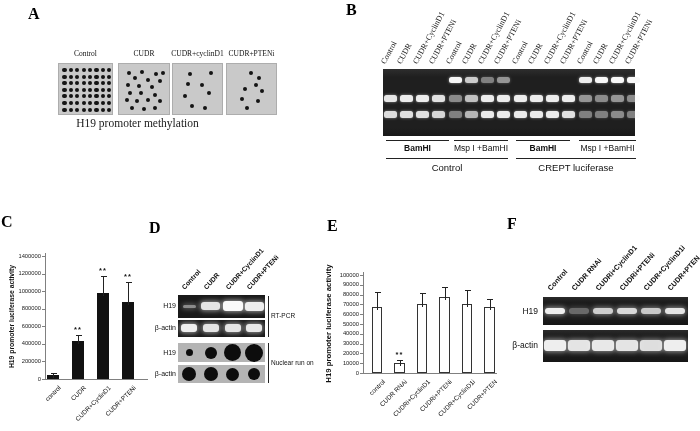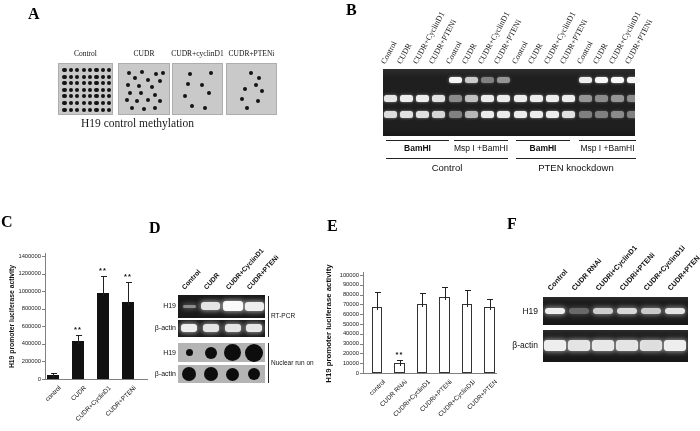--- a/index.html
+++ b/index.html
@@ -13,21 +13,21 @@
 <body>
 
 <div id="fig">
   <div class="pl" style="left:28px;top:5px;">A</div>
   <div class="pl" style="left:346px;top:1px;">B</div>
   <div class="pl" style="left:1px;top:213px;">C</div>
   <div class="pl" style="left:149px;top:219px;">D</div>
   <div class="pl" style="left:327px;top:217px;">E</div>
   <div class="pl" style="left:507px;top:215px;">F</div>
 
-  <div class="abs serif" style="left:70px;top:117px;width:135px;text-align:center;font-size:11.5px;color:#1a1a1a;">H19 control methylation</div>
+  <div class="abs serif" style="left:70px;top:117px;width:135px;text-align:center;font-size:11.5px;color:#1a1a1a;">H19 promoter methylation</div>
 <div class="serif" style="position: absolute; left: 52px; top: 49px; width: 67px; text-align: center; font-size: 7.5px; white-space: nowrap;">Control</div>
     <div style="position: absolute; left: 58px; top: 63px; width: 55px; height: 52px; background: rgb(201, 201, 201); border: 1px solid rgb(173, 173, 173); box-sizing: border-box;">
       <div style="position: absolute; left: 3.4px; top: 3.9px; width: 4.2px; height: 4.2px; border-radius: 50%; background: rgb(20, 20, 20);"></div>
       <div style="position: absolute; left: 9.8px; top: 3.9px; width: 4.2px; height: 4.2px; border-radius: 50%; background: rgb(20, 20, 20);"></div>
       <div style="position: absolute; left: 16.2px; top: 3.9px; width: 4.2px; height: 4.2px; border-radius: 50%; background: rgb(20, 20, 20);"></div>
       <div style="position: absolute; left: 22.6px; top: 3.9px; width: 4.2px; height: 4.2px; border-radius: 50%; background: rgb(20, 20, 20);"></div>
       <div style="position: absolute; left: 29px; top: 3.9px; width: 4.2px; height: 4.2px; border-radius: 50%; background: rgb(20, 20, 20);"></div>
       <div style="position: absolute; left: 35.4px; top: 3.9px; width: 4.2px; height: 4.2px; border-radius: 50%; background: rgb(20, 20, 20);"></div>
       <div style="position: absolute; left: 41.8px; top: 3.9px; width: 4.2px; height: 4.2px; border-radius: 50%; background: rgb(20, 20, 20);"></div>
       <div style="position: absolute; left: 48.2px; top: 3.9px; width: 4.2px; height: 4.2px; border-radius: 50%; background: rgb(20, 20, 20);"></div>
@@ -186,21 +186,21 @@
     <div style="position: absolute; left: 377.5px; top: 142.5px; width: 80px; text-align: center; font-size: 8.5px; font-weight: bold;">BamHI</div>
     <div style="position: absolute; left: 454px; top: 140px; width: 54px; height: 1px; background: rgb(34, 34, 34);"></div>
     <div style="position: absolute; left: 441px; top: 142.5px; width: 80px; text-align: center; font-size: 8.5px; font-weight: normal;">Msp I +BamHI</div>
     <div style="position: absolute; left: 516px; top: 140px; width: 54px; height: 1px; background: rgb(34, 34, 34);"></div>
     <div style="position: absolute; left: 503px; top: 142.5px; width: 80px; text-align: center; font-size: 8.5px; font-weight: bold;">BamHI</div>
     <div style="position: absolute; left: 579px; top: 140px; width: 57px; height: 1px; background: rgb(34, 34, 34);"></div>
     <div style="position: absolute; left: 567.5px; top: 142.5px; width: 80px; text-align: center; font-size: 8.5px; font-weight: normal;">Msp I +BamHI</div>
     <div style="position: absolute; left: 386px; top: 158px; width: 122px; height: 1px; background: rgb(34, 34, 34);"></div>
     <div style="position: absolute; left: 387px; top: 161.5px; width: 120px; text-align: center; font-size: 9.5px;">Control</div>
     <div style="position: absolute; left: 516px; top: 158px; width: 120px; height: 1px; background: rgb(34, 34, 34);"></div>
-    <div style="position: absolute; left: 516px; top: 161.5px; width: 120px; text-align: center; font-size: 9.5px;">PTEN knockdown</div>
+    <div style="position: absolute; left: 516px; top: 161.5px; width: 120px; text-align: center; font-size: 9.5px;">CREPT luciferase</div>
     <div style="position: absolute; left: 45px; top: 253px; width: 1px; height: 126px; background: rgb(128, 128, 128);"></div>
     <div style="position: absolute; left: 45px; top: 379px; width: 103px; height: 1px; background: rgb(128, 128, 128);"></div>
     <div style="position: absolute; left: 42px; top: 379px; width: 3px; height: 1px; background: rgb(128, 128, 128);"></div>
     <div style="position: absolute; left: 5px; top: 375.5px; width: 36px; text-align: right; font-size: 5.8px; line-height: 7px; color: rgb(34, 34, 34);">0</div>
     <div style="position: absolute; left: 42px; top: 361.429px; width: 3px; height: 1px; background: rgb(128, 128, 128);"></div>
     <div style="position: absolute; left: 5px; top: 357.929px; width: 36px; text-align: right; font-size: 5.8px; line-height: 7px; color: rgb(34, 34, 34);">200000</div>
     <div style="position: absolute; left: 42px; top: 343.857px; width: 3px; height: 1px; background: rgb(128, 128, 128);"></div>
     <div style="position: absolute; left: 5px; top: 340.357px; width: 36px; text-align: right; font-size: 5.8px; line-height: 7px; color: rgb(34, 34, 34);">400000</div>
     <div style="position: absolute; left: 42px; top: 326.286px; width: 3px; height: 1px; background: rgb(128, 128, 128);"></div>
     <div style="position: absolute; left: 5px; top: 322.786px; width: 36px; text-align: right; font-size: 5.8px; line-height: 7px; color: rgb(34, 34, 34);">600000</div>

